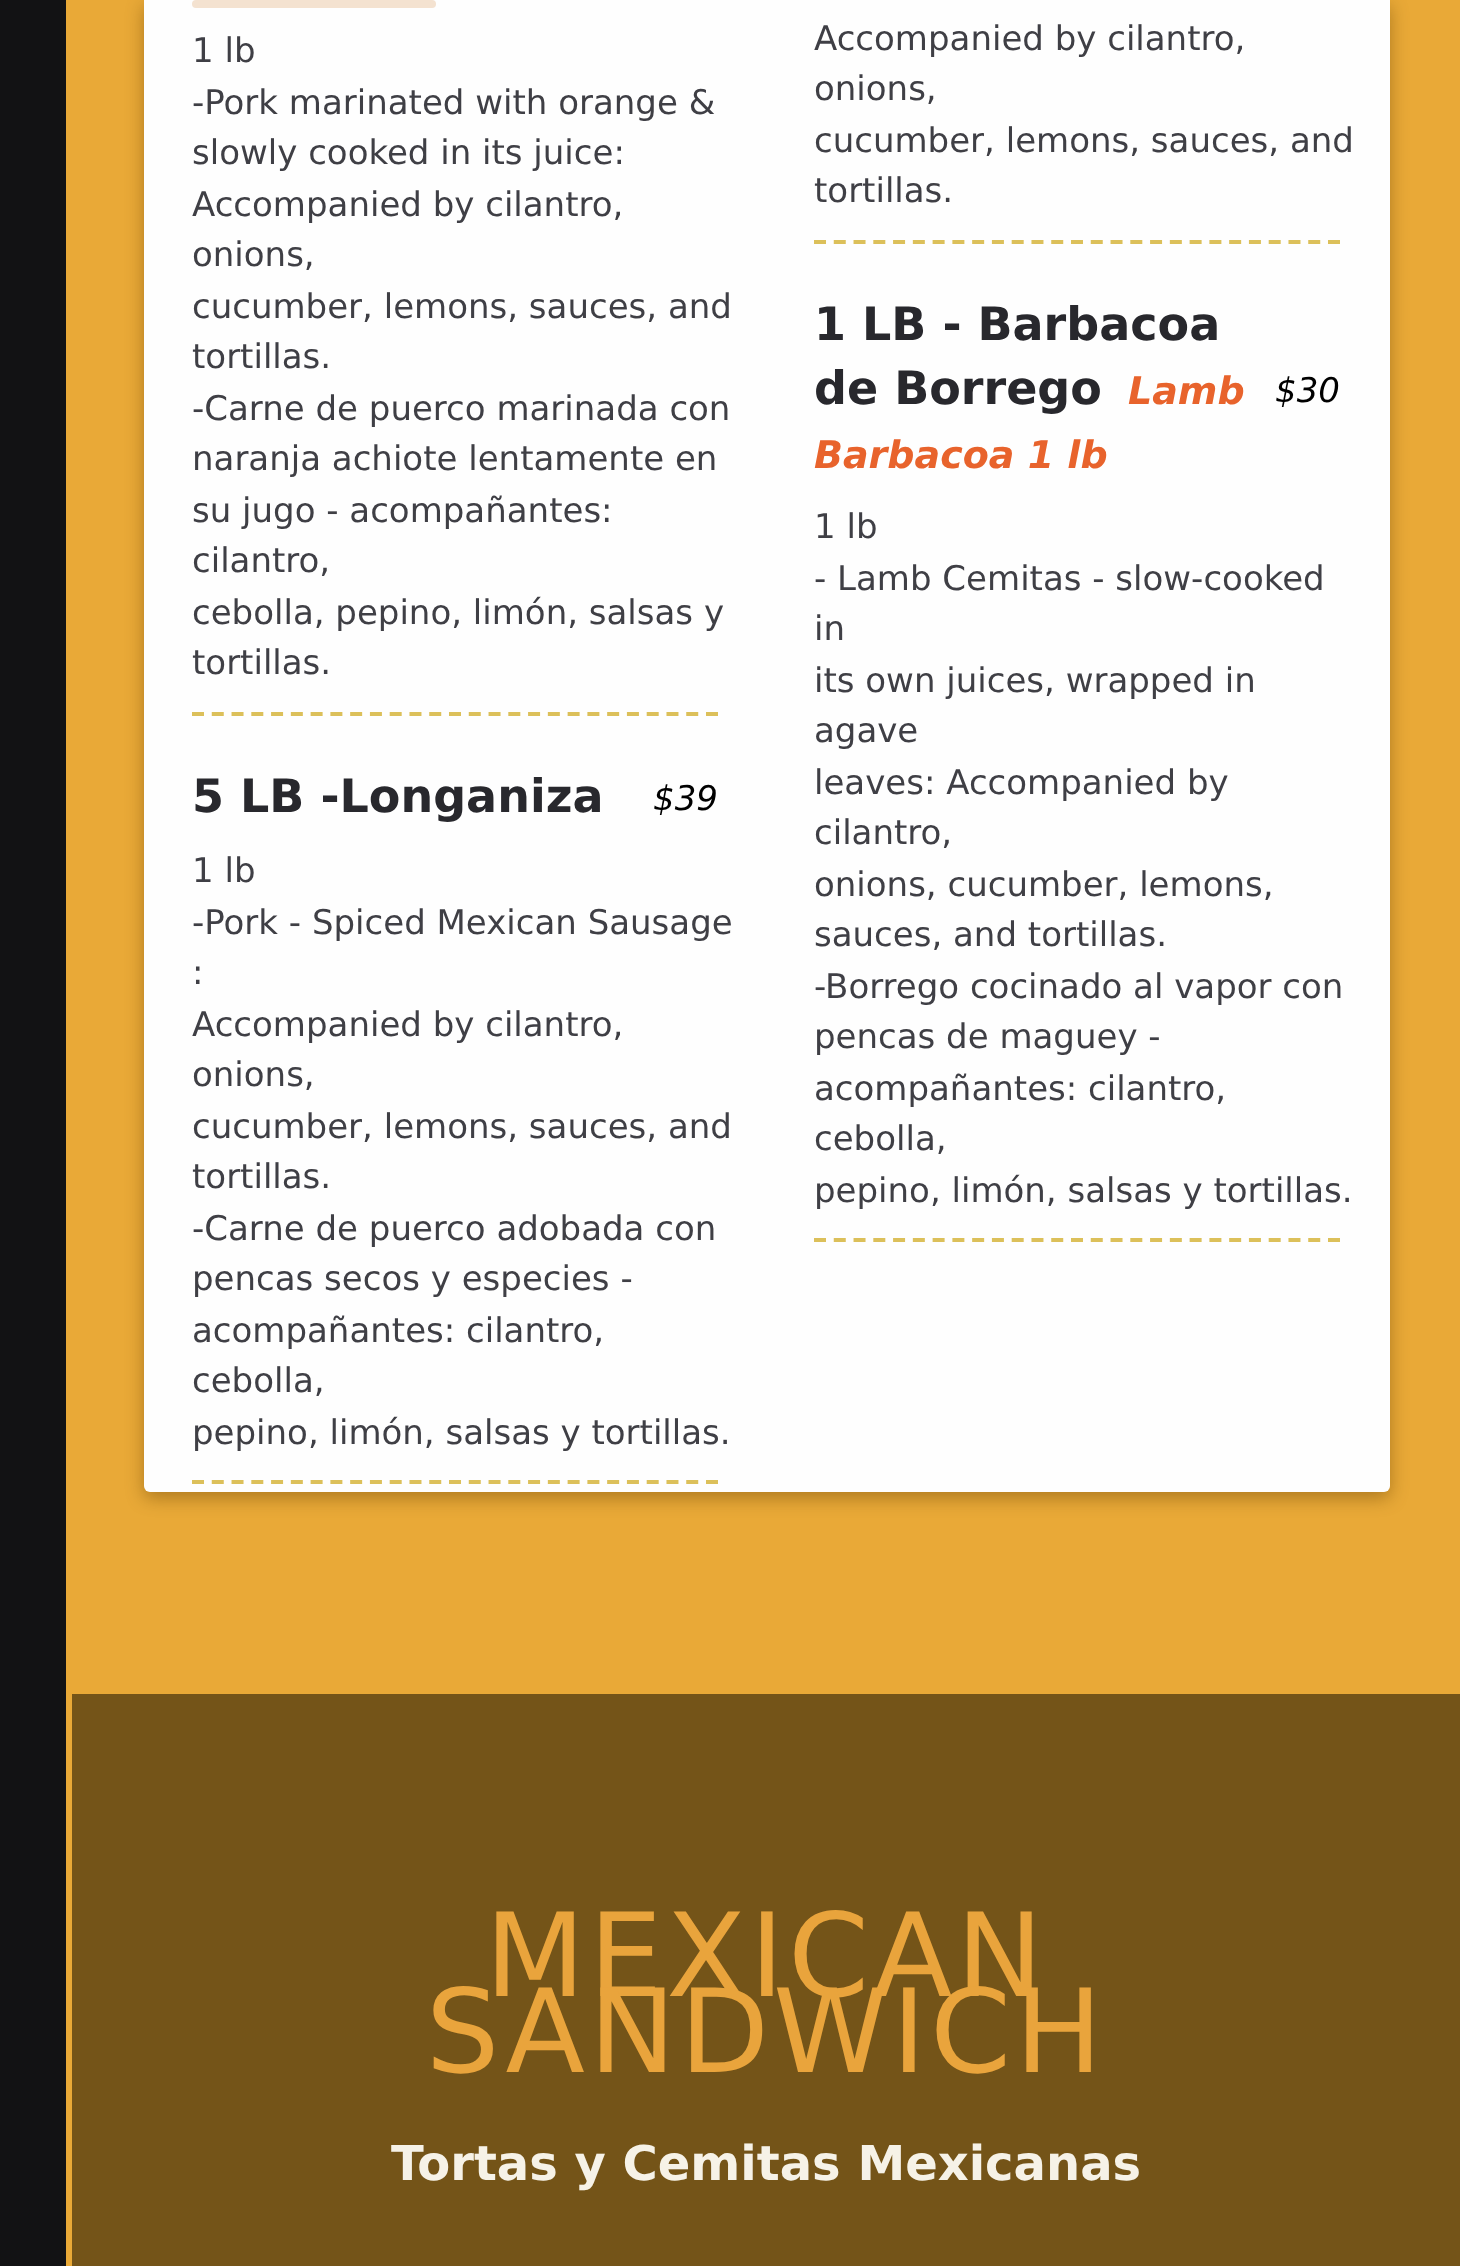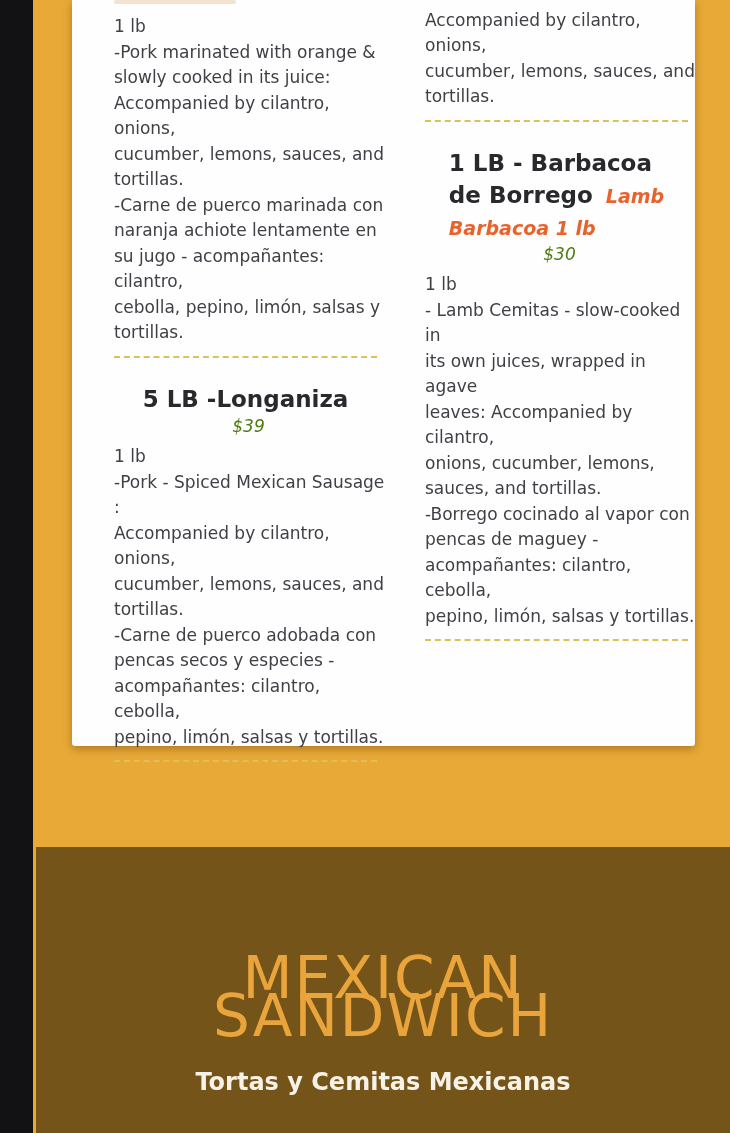--- a/index.html
+++ b/index.html
@@ -15,21 +15,21 @@
     background: #121214; z-index: 4;
   }
 
   .card {
     position: absolute; left: 72px; top: 0; width: 623px; height: 746px;
     box-sizing: border-box;
     background: #fefefe;
     border-radius: 0 0 3px 3px;
     box-shadow: 0 3px 9px rgba(100, 64, 4, 0.45);
     display: flex; gap: 48px;
-    padding: 0 25px 0 42px;
+    padding: 0 25px 0 24px;
     z-index: 2;
   }
   .col { width: 263px; flex: 0 0 263px; }
 
   .remnant {
     width: 122px; height: 4px; border-radius: 2px;
     background: #f4e2d0; margin: 0 0 10px 0;
   }
 
   .weight {
@@ -41,33 +41,33 @@
     font-size: 17px; line-height: 25.5px; color: #3f3f45;
     white-space: pre-line;
   }
   .desc.clipped { margin-top: -18px; }
 
   .divider {
     width: 263px; margin-top: 10px;
     border-top: 2px dashed #dcc05a;
   }
 
-  .item-head { display: flex; align-items: center; margin-top: 26px; flex-direction: column; }
+  .item-head { display: flex; align-items: center; margin-top: 26px; }
   .item-title { flex: 1; min-width: 0; margin: 0; line-height: 31.5px; font-weight: normal; }
   .item-name {
     font-size: 23px; font-weight: bold; color: #28282d;
     white-space: pre-line;
   }
   .item-sub {
     font-size: 19px; font-weight: bold; font-style: italic; color: #e8632c;
     white-space: pre-line; padding-left: 5px;
   }
   .item-price {
     flex: 0 0 auto; margin-left: 6px;
-    font-size: 17px; font-style: italic; color: #4d7c0f;
+    font-size: 17px; font-style: italic; color: #000000;
   }
 
   .sandwich {
     position: absolute; left: 36px; top: 847px;
     width: 694px; height: 286px;
     background: #745418; overflow: hidden;
     text-align: center; z-index: 1;
   }
   .sand-title {
     margin: 0; padding-top: 112px;

